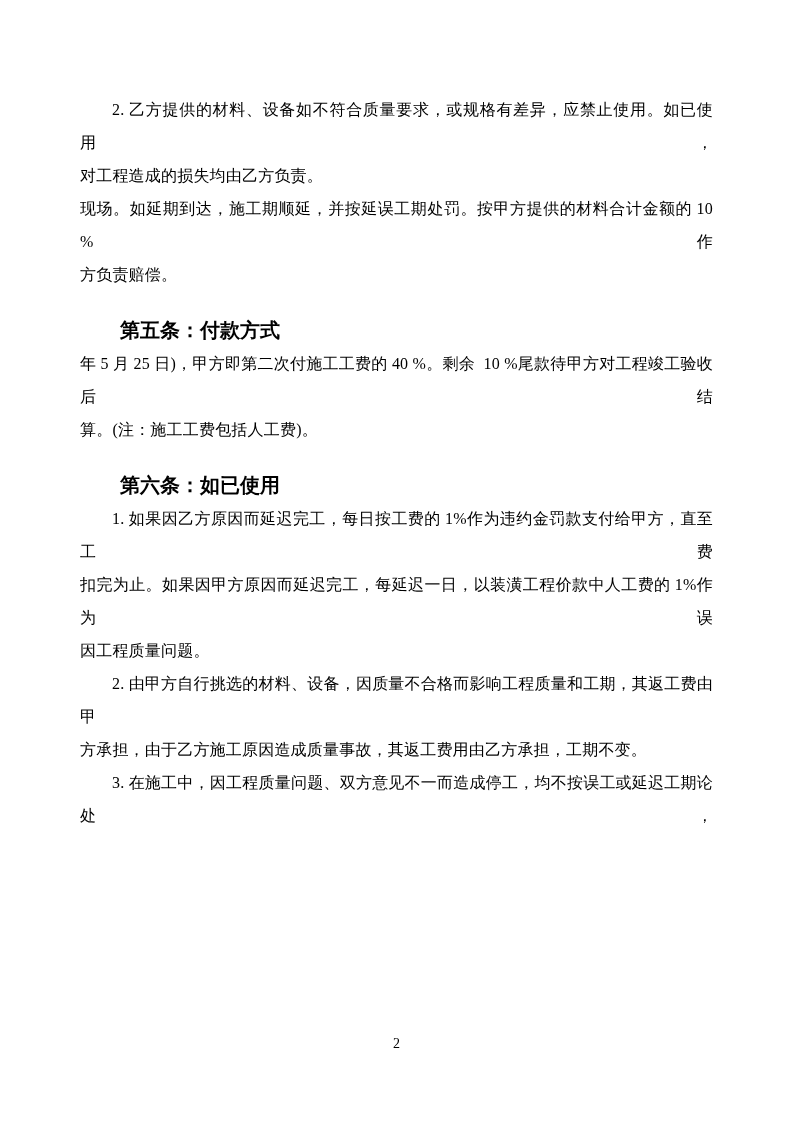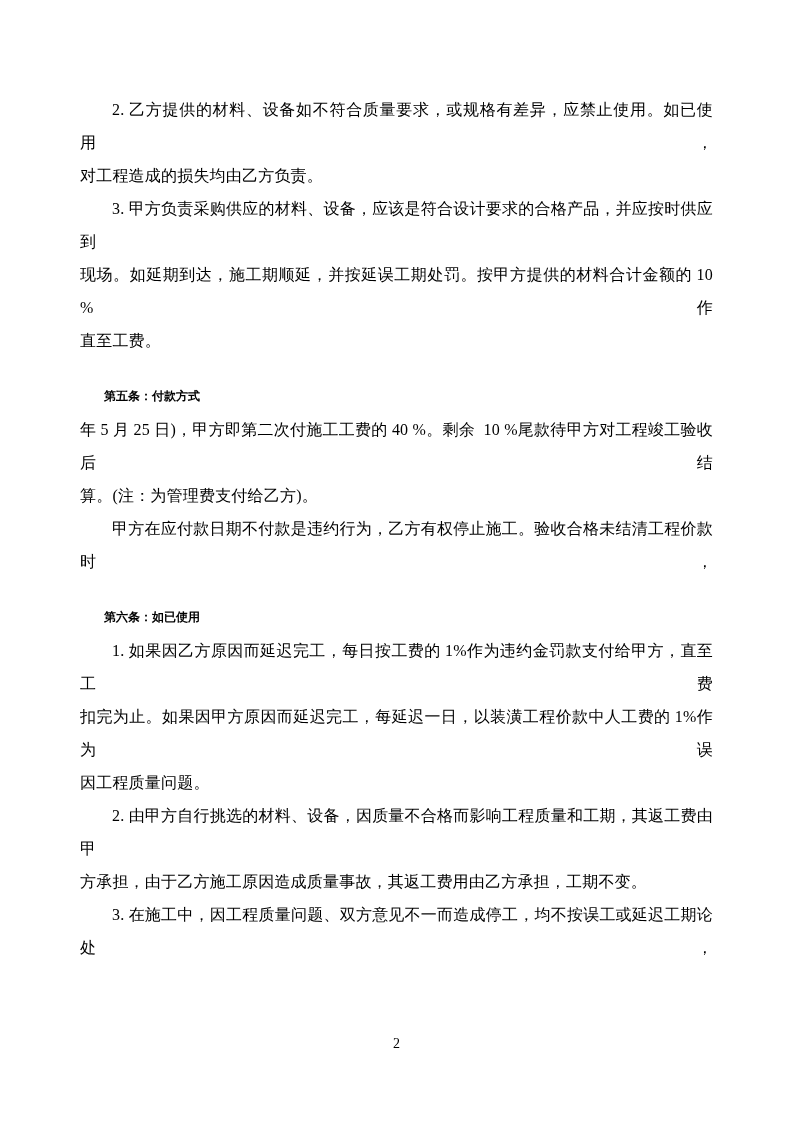--- a/index.html
+++ b/index.html
@@ -31,21 +31,21 @@
     letter-spacing: 0.2px;
   }
   .line.last {
     text-align: left;
     text-align-last: left;
   }
   .line.indent {
     text-indent: 2em;
   }
   .heading {
-    font-size: 12px;
+    font-size: 20px;
     line-height: 33px;
     font-weight: bold;
     margin-top: 23px;
     padding-left: 2em;
     white-space: pre-wrap;
   }
   .footer {
     position: absolute;
     top: 1036px;
     left: 0;
@@ -55,27 +55,25 @@
     line-height: 16px;
   }
 </style>
 </head>
 <body>
 
 <div class="page">
   <div class="content" id="doc-body">
       <div class="line indent">2. 乙方提供的材料、设备如不符合质量要求，或规格有差异，应禁止使用。如已使用，</div>
       <div class="line last">对工程造成的损失均由乙方负责。</div>
-      <div class="line indent">3. 甲方负责采购供应的材料、设备，应该是符合设计要求的合格产品，并应按时供应到</div>
       <div class="line">现场。如延期到达，施工期顺延，并按延误工期处罚。按甲方提供的材料合计金额的 10 %作</div>
-      <div class="line last">直至工费。</div>
+      <div class="line last">方负责赔偿。</div>
       <div class="heading">第五条：付款方式</div>
       <div class="line">年 5 月 25 日)，甲方即第二次付施工工费的 40 %。剩余  10 %尾款待甲方对工程竣工验收后结</div>
-      <div class="line last">算。(注：为管理费支付给乙方)。</div>
-      <div class="line indent">甲方在应付款日期不付款是违约行为，乙方有权停止施工。验收合格未结清工程价款时，</div>
+      <div class="line last">算。(注：施工工费包括人工费)。</div>
       <div class="heading">第六条：如已使用</div>
       <div class="line indent">1. 如果因乙方原因而延迟完工，每日按工费的 1%作为违约金罚款支付给甲方，直至工费</div>
       <div class="line">扣完为止。如果因甲方原因而延迟完工，每延迟一日，以装潢工程价款中人工费的 1%作为误</div>
       <div class="line last">因工程质量问题。</div>
       <div class="line indent">2. 由甲方自行挑选的材料、设备，因质量不合格而影响工程质量和工期，其返工费由甲</div>
       <div class="line last">方承担，由于乙方施工原因造成质量事故，其返工费用由乙方承担，工期不变。</div>
       <div class="line indent">3. 在施工中，因工程质量问题、双方意见不一而造成停工，均不按误工或延迟工期论处，</div>
     </div>
   <div class="footer">2</div>
 </div>

